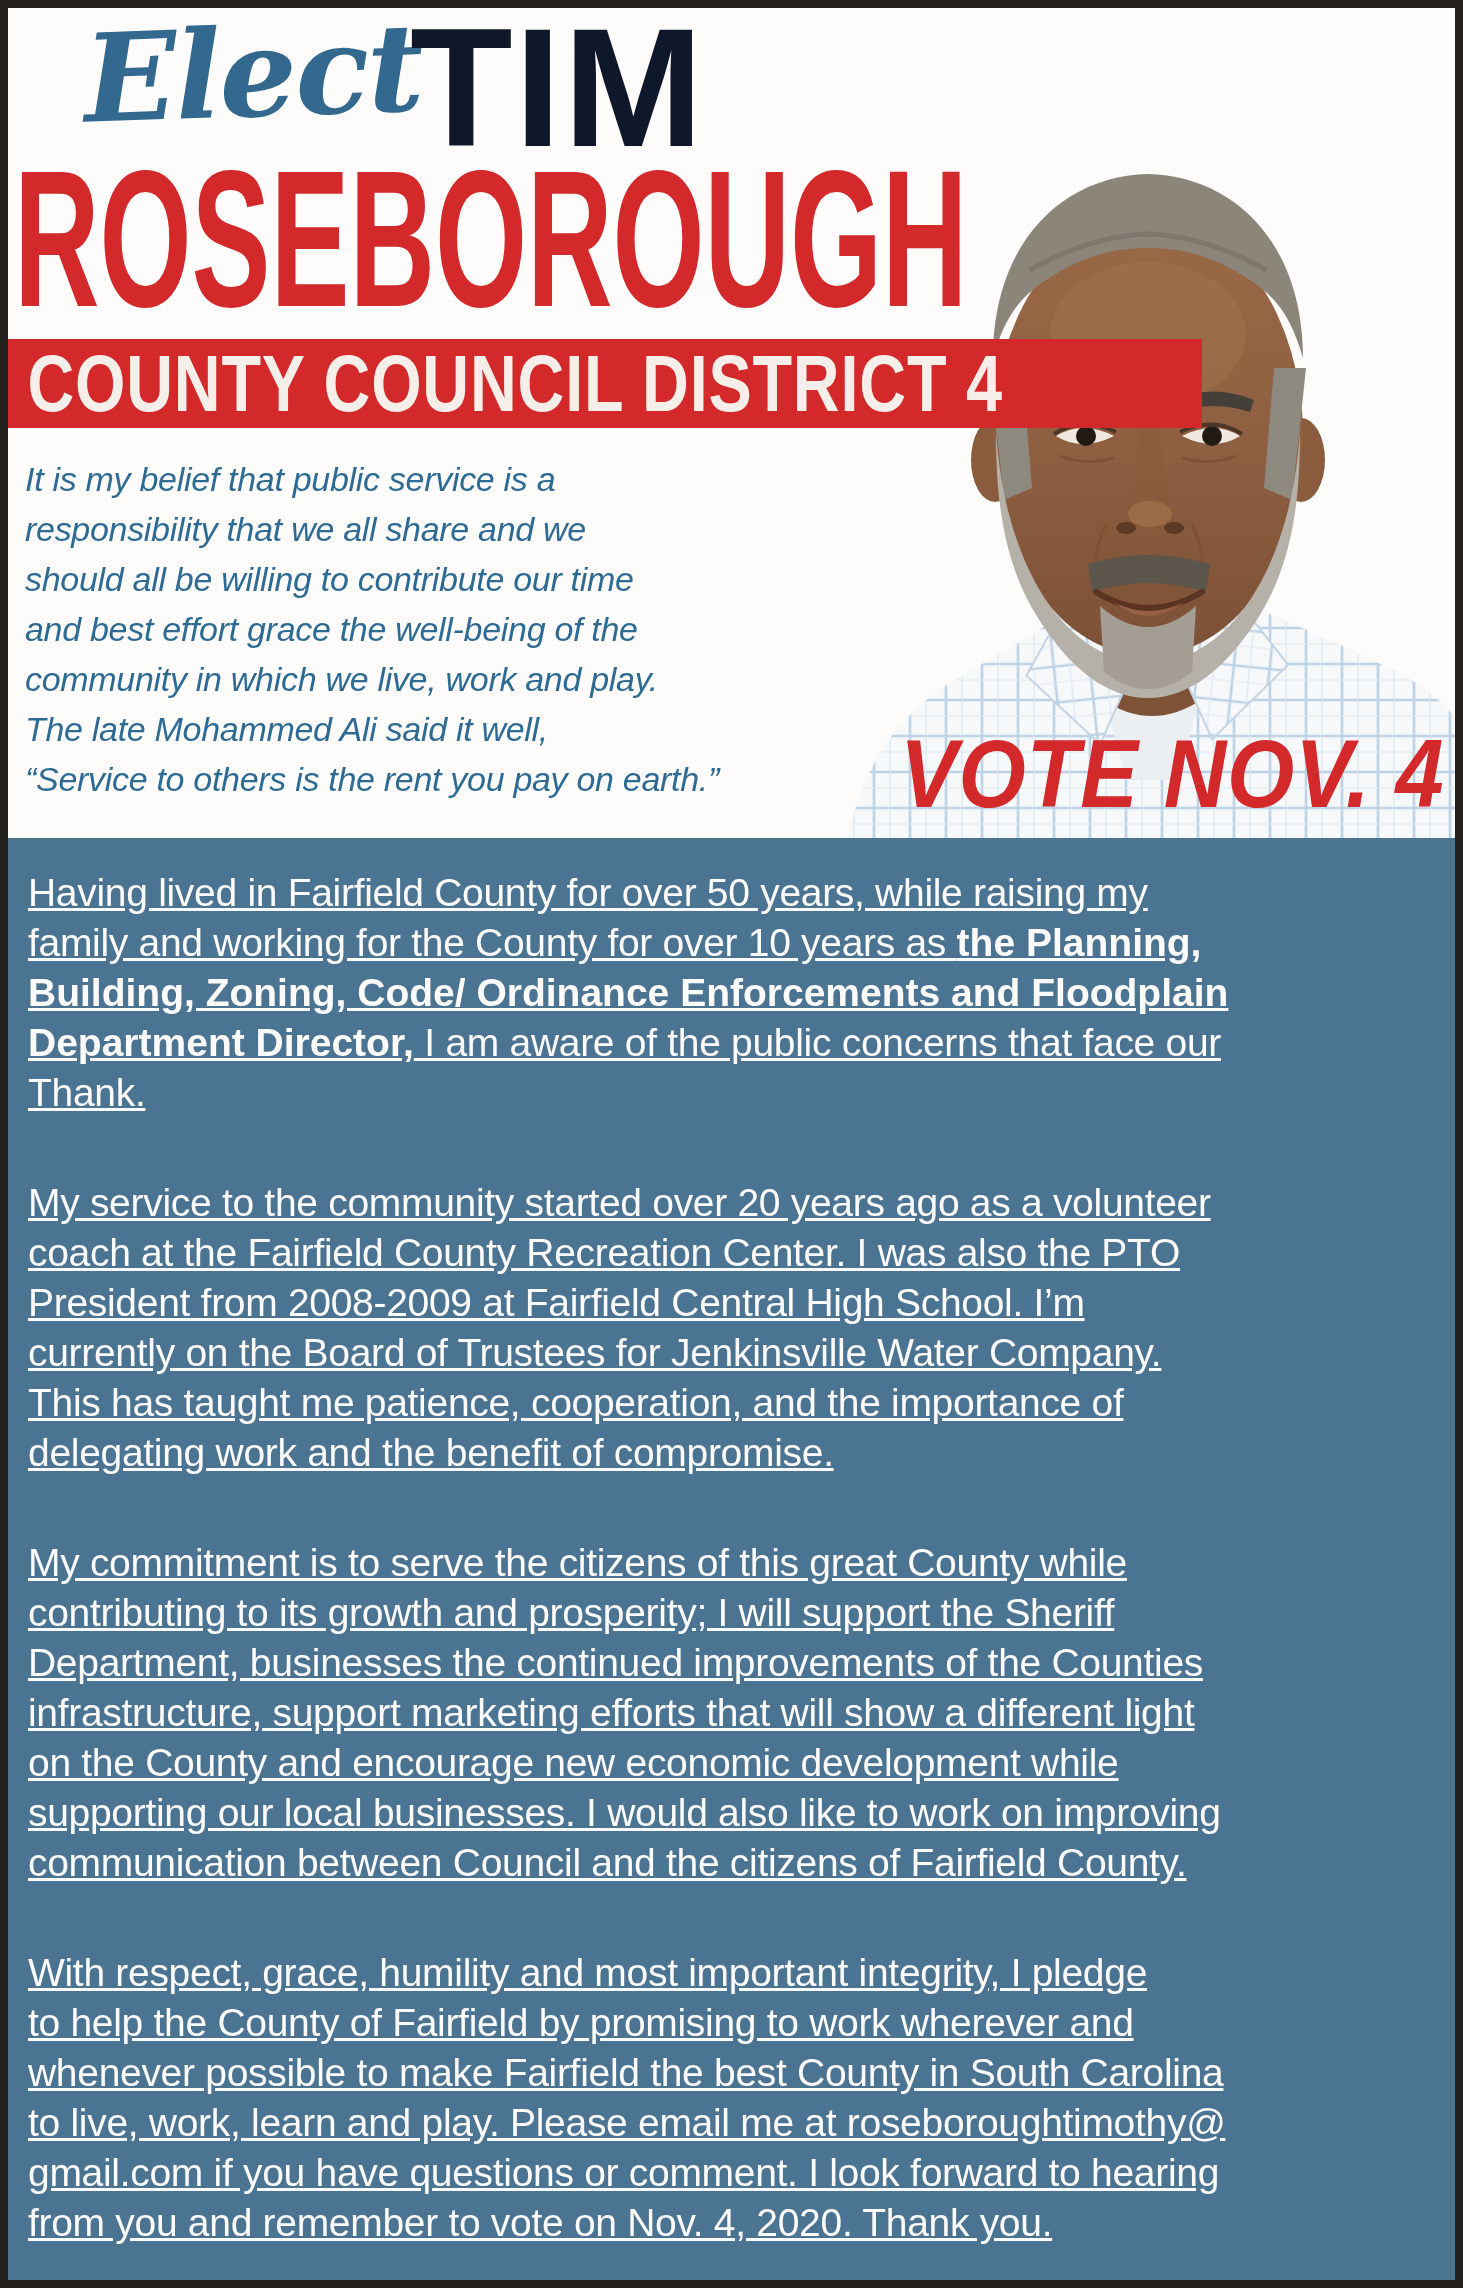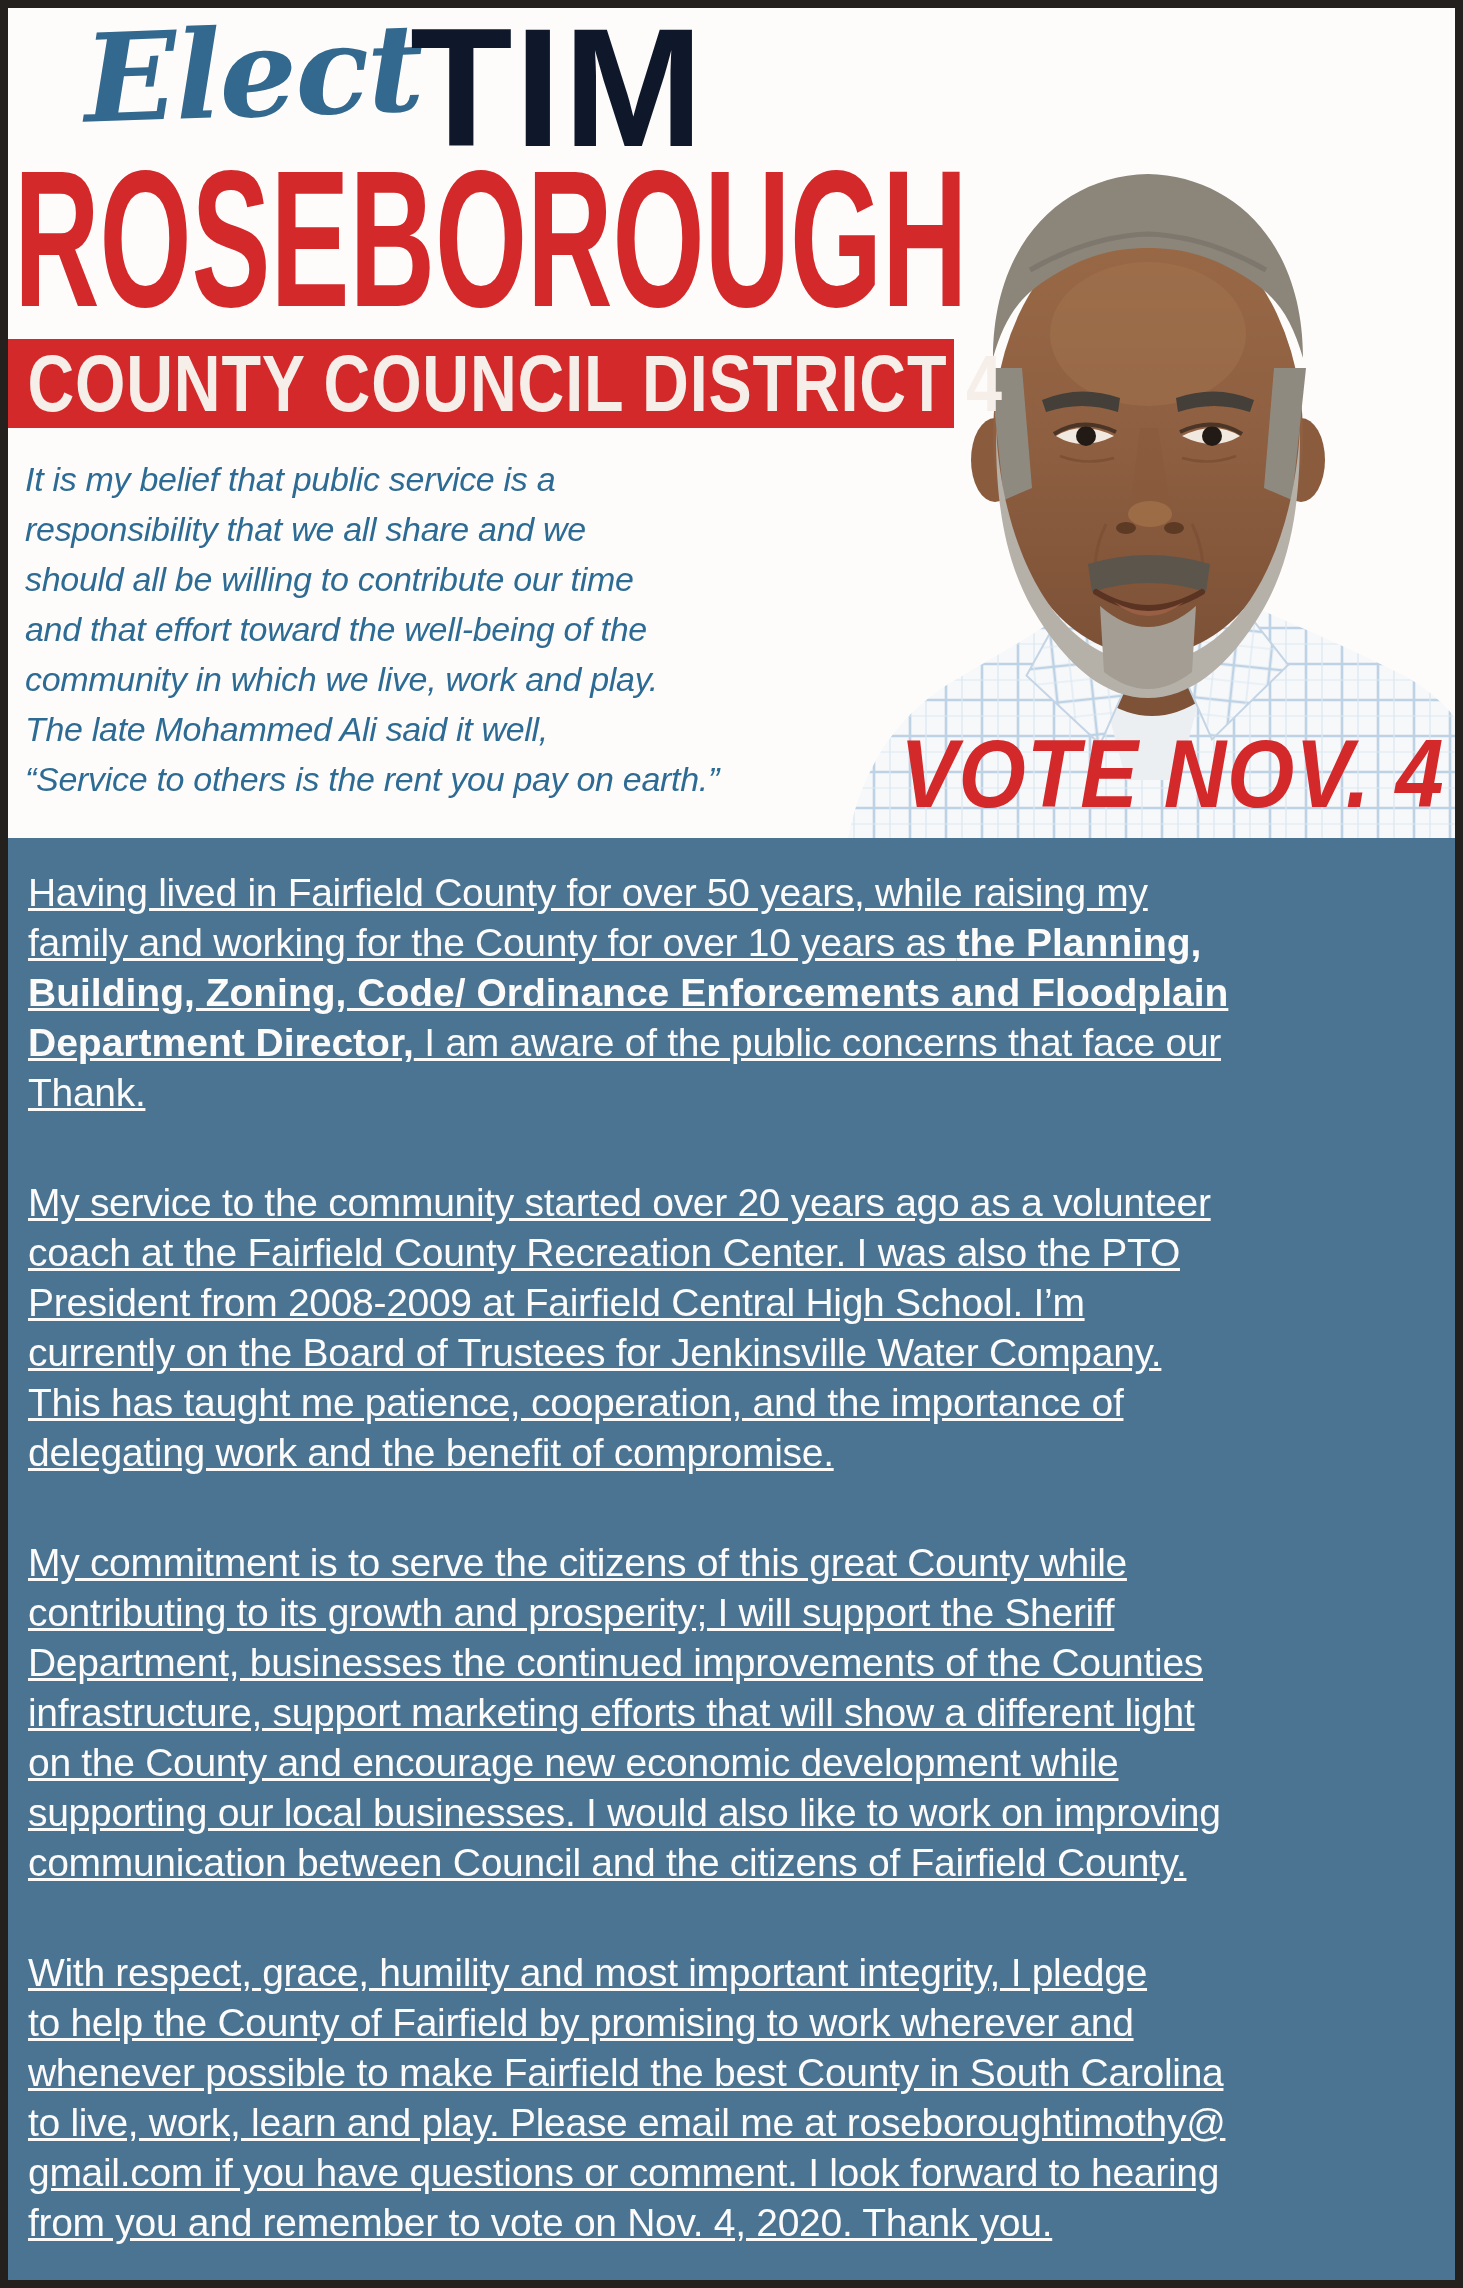--- a/index.html
+++ b/index.html
@@ -29,21 +29,21 @@
     font-weight:bold; font-size:168px; line-height:168px;
     color:#0f172a; letter-spacing:2px;
   }
   .rose {
     position:absolute; left:6px; top:133px;
     font-weight:bold; font-size:195px; line-height:195px;
     color:#d3292b; white-space:nowrap;
     transform:scaleX(0.607); transform-origin:left top;
   }
   .banner {
-    position:absolute; left:0; top:331px; width:946px; height:89px;
+    position:absolute; left:0; top:331px; width:1194px; height:89px;
     background:#d3292b;
   }
   .banner-text {
     display:block; padding-left:24px;
     font-weight:bold; font-size:80px; line-height:89px;
     color:#f6efe9; white-space:nowrap; letter-spacing:1px;
     transform:scaleX(0.81); transform-origin:left center;
   }
   .quote {
     position:absolute; left:17px; top:446px;
@@ -156,21 +156,21 @@
     <div class="rose">ROSEBOROUGH</div>
 
     <div class="banner">
       <span class="banner-text">COUNTY COUNCIL DISTRICT 4</span>
     </div>
 
     <div class="quote">
       <div>It is my belief that public service is a</div>
       <div>responsibility that we all share and we</div>
       <div>should all be willing to contribute our time</div>
-      <div>and that effort toward the well-being of the</div>
+      <div>and best effort grace the well-being of the</div>
       <div>community in which we live, work and play.</div>
       <div>The late Mohammed Ali said it well,</div>
       <div>“Service to others is the rent you pay on earth.”</div>
     </div>
 
     <div class="vote">VOTE NOV. 4</div>
 
     <div class="blue">
 
       <div class="para">

